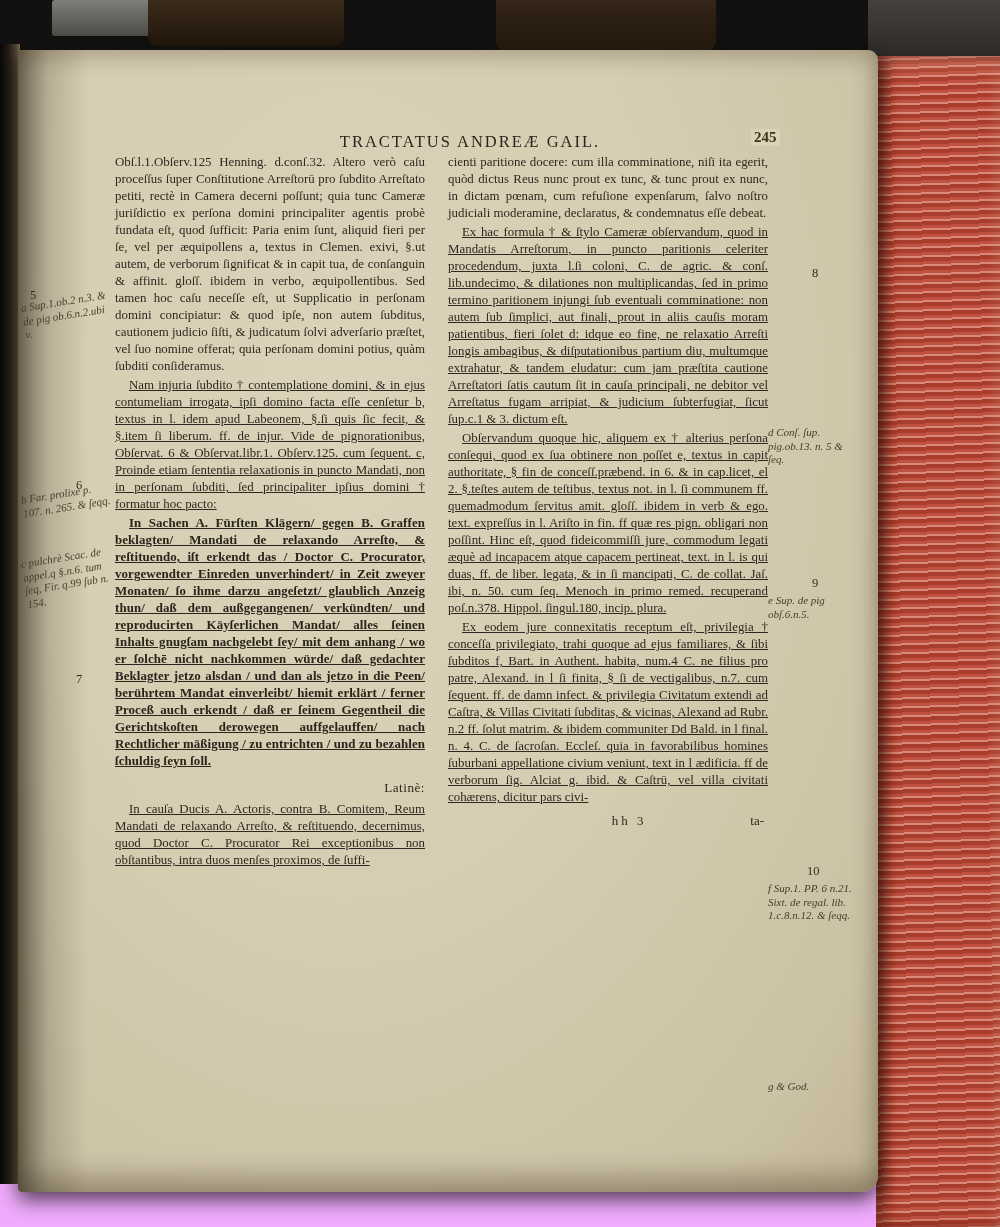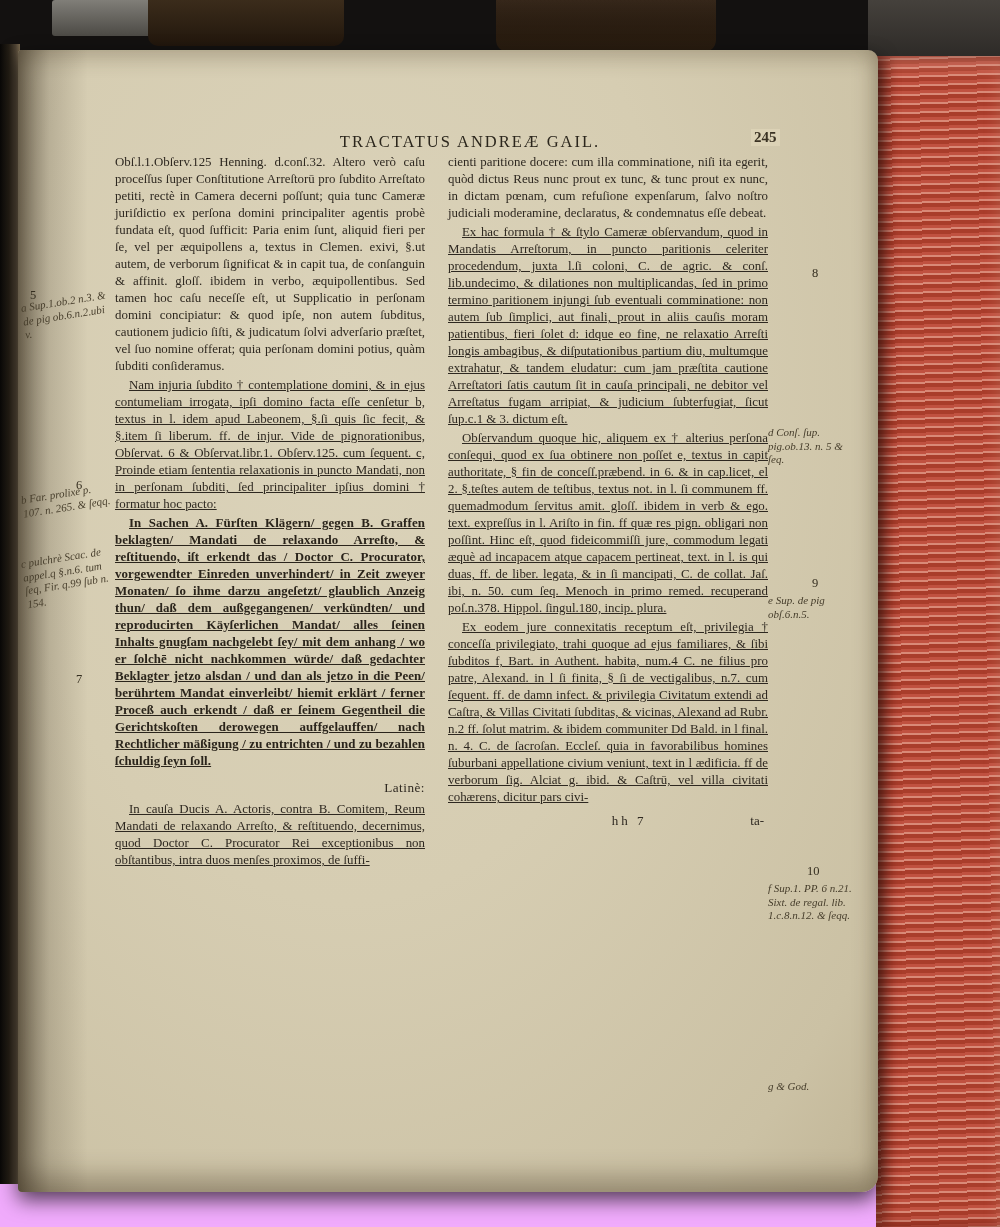--- a/index.html
+++ b/index.html
@@ -114,19 +114,19 @@
       <p class="indent">In cauſa Ducis A. Actoris, contra B. Comitem, Reum Mandati de relaxando Arreſto, &amp; reſtituendo, decernimus, quod Doctor C. Procurator Rei exceptionibus non obſtantibus, intra duos menſes proximos, de ſuffi-</p>
     </div>
 
     <div class="col col-right">
       <p>cienti paritione docere: cum illa comminatione, niſi ita egerit, quòd dictus Reus nunc prout ex tunc, &amp; tunc prout ex nunc, in dictam pœnam, cum refuſione expenſarum, ſalvo noſtro judiciali moderamine, declaratus, &amp; condemnatus eſſe debeat.</p>
       <p class="indent">Ex hac formula † &amp; ſtylo Cameræ obſervandum, quod in Mandatis Arreſtorum, in puncto paritionis celeriter procedendum, juxta l.ſi coloni, C. de agric. &amp; conſ. lib.undecimo, &amp; dilationes non multiplicandas, ſed in primo termino paritionem injungi ſub eventuali comminatione: non autem ſub ſimplici, aut finali, prout in aliis cauſis moram patientibus, fieri ſolet d: idque eo fine, ne relaxatio Arreſti longis ambagibus, &amp; diſputationibus partium diu, multumque extrahatur, &amp; tandem eludatur: cum jam præſtita cautione Arreſtatori ſatis cautum ſit in cauſa principali, ne debitor vel Arreſtatus fugam arripiat, &amp; judicium ſubterfugiat, ſicut ſup.c.1 &amp; 3. dictum eſt.</p>
       <p class="indent">Obſervandum quoque hic, aliquem ex † alterius perſona conſequi, quod ex ſua obtinere non poſſet e, textus in capit authoritate, § fin de conceſſ.præbend. in 6. &amp; in cap.licet, el 2. §.teſtes autem de teſtibus, textus not. in l. ſi communem ff. quemadmodum ſervitus amit. gloſſ. ibidem in verb &amp; ego. text. expreſſus in l. Ariſto in fin. ff quæ res pign. obligari non poſſint. Hinc eſt, quod fideicommiſſi jure, commodum legati æquè ad incapacem atque capacem pertineat, text. in l. is qui duas, ff. de liber. legata, &amp; in ſi mancipati, C. de collat. Jaſ. ibi, n. 50. cum ſeq. Menoch in primo remed. recuperand poſ.n.378. Hippol. ſingul.180, incip. plura.</p>
       <p class="indent">Ex eodem jure connexitatis receptum eſt, privilegia † conceſſa privilegiato, trahi quoque ad ejus familiares, &amp; ſibi ſubditos f, Bart. in Authent. habita, num.4 C. ne filius pro patre, Alexand. in l ſi finita, § ſi de vectigalibus, n.7. cum ſequent. ff. de damn infect. &amp; privilegia Civitatum extendi ad Caſtra, &amp; Villas Civitati ſubditas, &amp; vicinas, Alexand ad Rubr. n.2 ff. ſolut matrim. &amp; ibidem communiter Dd Bald. in l final. n. 4. C. de ſacroſan. Eccleſ. quia in favorabilibus homines ſuburbani appellatione civium veniunt, text in l ædificia. ff de verborum ſig. Alciat g. ibid. &amp; Caſtrū, vel villa civitati cohærens, dicitur pars civi-</p>
       <div class="footer-row">
         <span class="footer-spacer"></span>
-        <span class="signature">hh 7</span>
+        <span class="signature">hh 3</span>
         <span class="catchword">ta-</span>
       </div>
     </div>
 
   </div>
 </div>
 
 </body></html>

